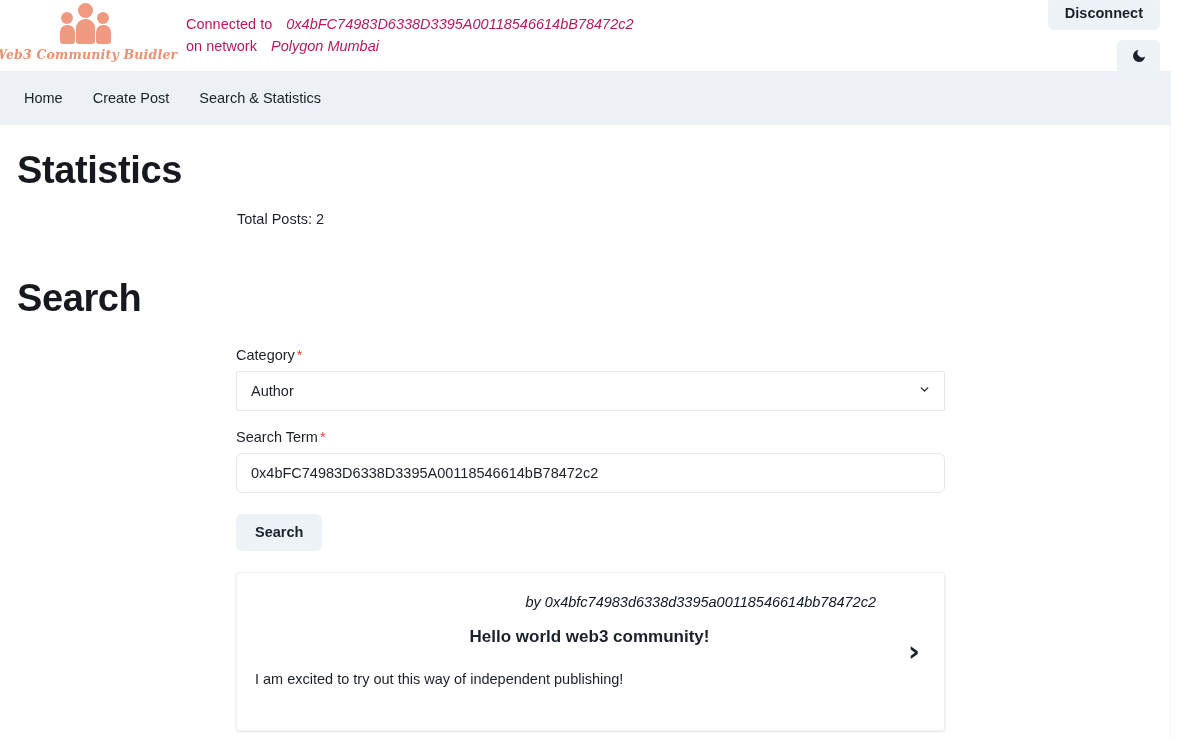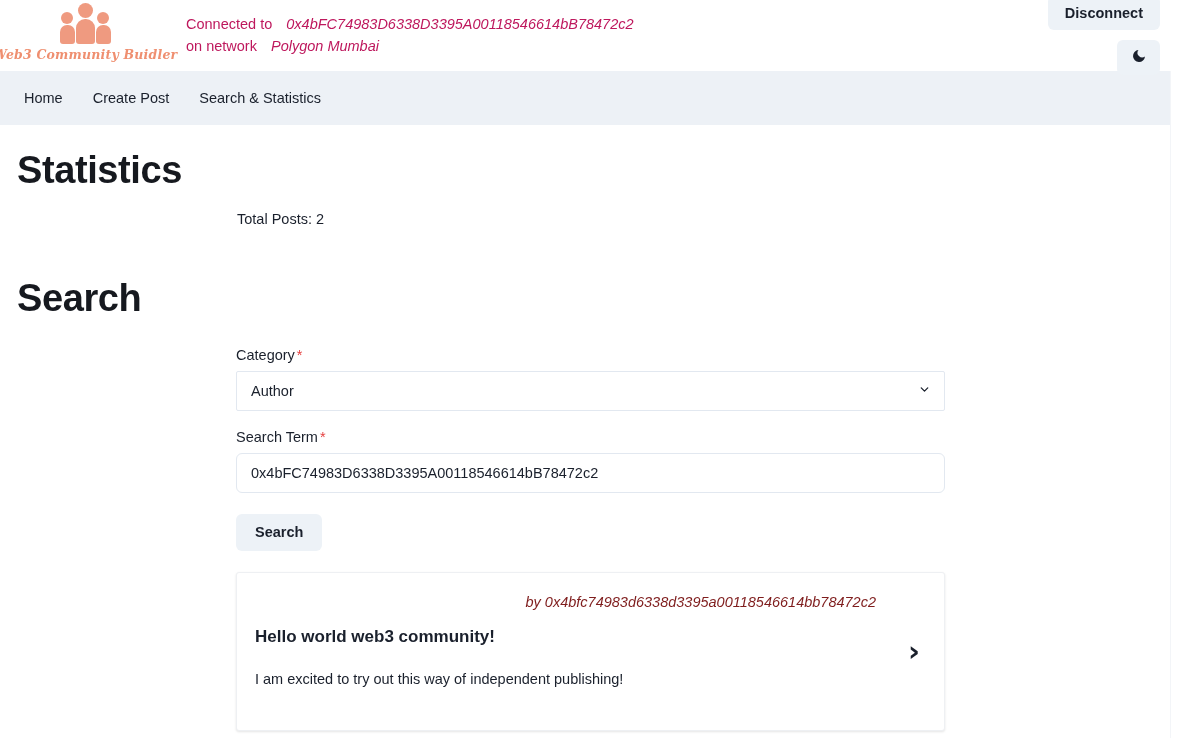--- a/index.html
+++ b/index.html
@@ -233,33 +233,34 @@
     position: relative;
     cursor: pointer;
   }
   .card-meta {
     text-align: right;
     padding-right: 48px;
   }
   .card-author {
     font-style: italic;
     font-size: 14.5px;
-    color: #7f1d1d;
+    color: #0f172a;
     line-height: 22px;
   }
   .card-date {
     font-size: 14.5px;
     color: #1a202c;
     line-height: 22px;
   }
   .card-title {
     font-size: 17px;
     font-weight: bold;
     color: #1a202c;
     margin-top: 14px;
+    text-align: center;
   }
   .card-body {
     font-size: 14.5px;
     color: #1a202c;
     margin-top: 24px;
   }
   .card-chevron {
     position: absolute;
     right: 24px;
     top: 50%;

